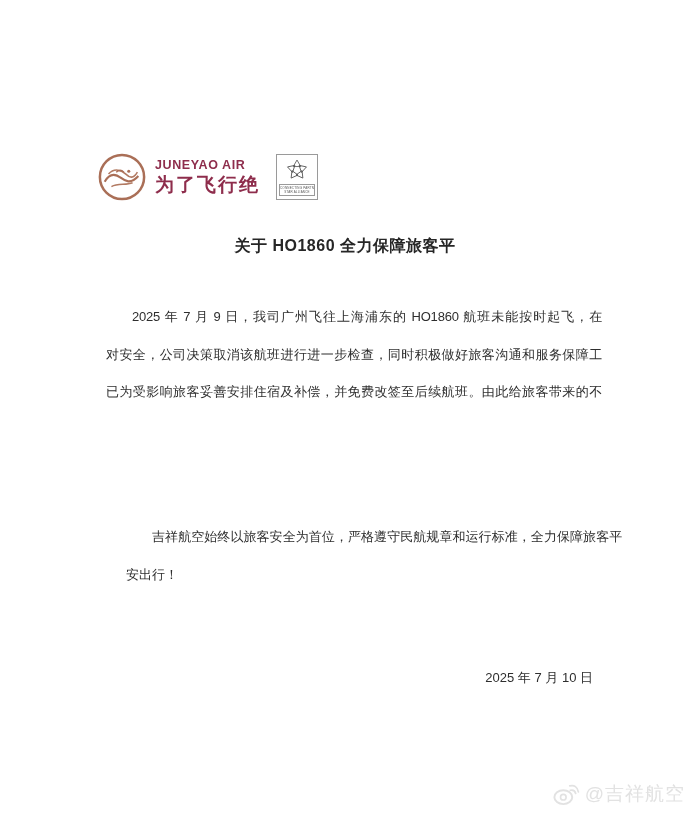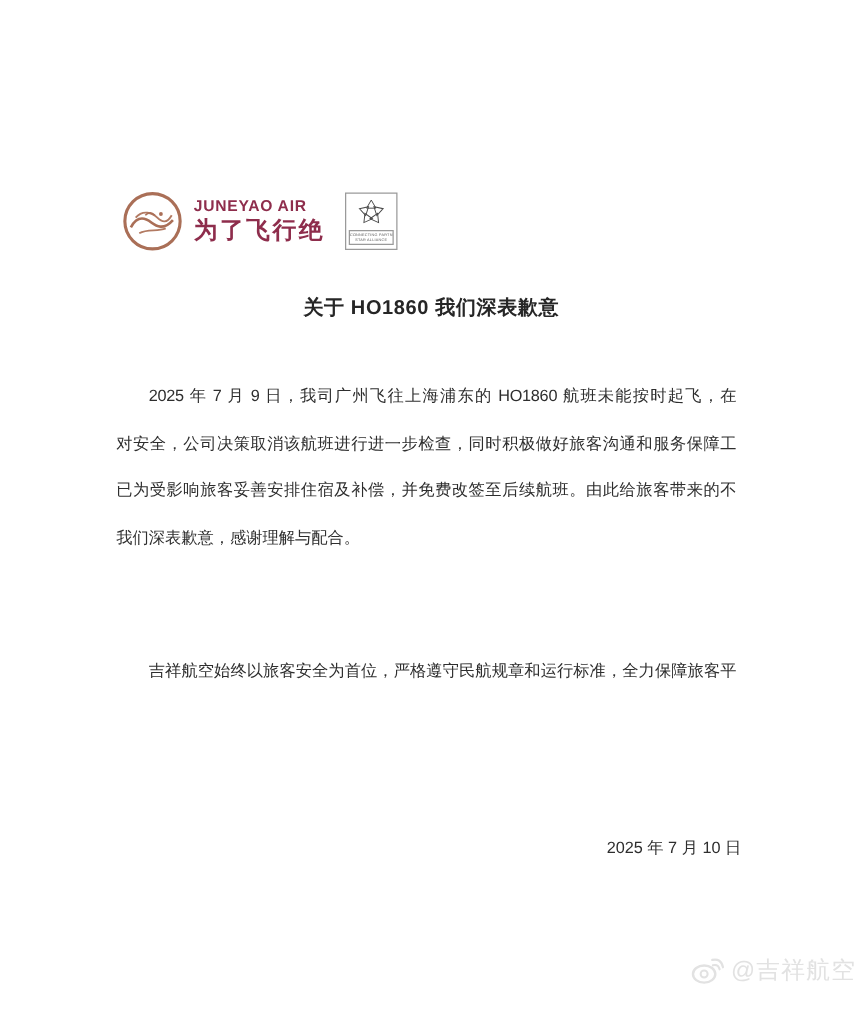--- a/index.html
+++ b/index.html
@@ -77,27 +77,27 @@
     text-align: center;
     font-size: 16px;
     font-weight: 700;
     letter-spacing: 0.5px;
     color: #262626;
   }
 
   
   .para {
     position: absolute;
-    left: 93px;
+    left: 106px;
     width: 496px;
     font-size: 13px;
     color: #2e2e2e;
   }
   .para-1 { top: 298px; }
-  .para-2 { top: 518px; }
+  .para-2 { top: 518px; margin-left: 20px; }
   .line {
     height: 37.5px;
     line-height: 37.5px;
     white-space: nowrap;
   }
   .line.j {
     white-space: normal;
     text-align: justify;
     text-align-last: justify;
     letter-spacing: -0.2px;
@@ -115,21 +115,21 @@
     font-size: 13px;
     color: #2e2e2e;
   }
   .sig-company { top: 632px; line-height: 20px; }
   .sig-date    { top: 668px; line-height: 20px; }
 
   
   .watermark {
     position: absolute;
     right: 5px;
-    bottom: 25px;
+    bottom: 7px;
     display: flex;
     align-items: center;
     gap: 5px;
     color: #e2e2e2;
     font-size: 19px;
     letter-spacing: 1px;
     user-select: none;
     white-space: nowrap;
     text-align: center;
   }
@@ -163,31 +163,31 @@
           <path d="M15 3.5 L19.3 11 L10.7 11 Z" transform="rotate(288 15 15)"></path>
         </g>
       </svg>
       <div class="sa-text">
         <div>CONNECTING PARTNER</div>
         <div>STAR ALLIANCE</div>
       </div>
     </div>
   </div>
 
-  <h1 class="title">关于 HO1860 我们深表歉意</h1>
+  <h1 class="title">关于 HO1860 全力保障旅客平</h1>
 
   <section class="para para-1">
     <div class="line j ind">2025 年 7 月 9 日，我司广州飞往上海浦东的 HO1860 航班未能按时起飞，在</div>
     <div class="line j">对安全，公司决策取消该航班进行进一步检查，同时积极做好旅客沟通和服务保障工作，</div>
     <div class="line j">已为受影响旅客妥善安排住宿及补偿，并免费改签至后续航班。由此给旅客带来的不便，</div>
-    <div class="line">我们深表歉意，感谢理解与配合。</div>
   </section>
 
   <section class="para para-2">
     <div class="line j ind">吉祥航空始终以旅客安全为首位，严格遵守民航规章和运行标准，全力保障旅客平</div>
+    <div class="line">安出行！</div>
   </section>
 
   <div class="signature sig-date">2025 年 7 月 10 日</div>
 
   <div class="watermark">
     <svg viewBox="0 0 26 22" aria-hidden="true">
       <ellipse cx="10.5" cy="14" rx="8.3" ry="6.4" fill="none" stroke="#e2e2e2" stroke-width="1.8"></ellipse>
       <circle cx="10.5" cy="14" r="2.6" fill="none" stroke="#e2e2e2" stroke-width="1.5"></circle>
       <path d="M17 7.5 q4 -1 5 3" fill="none" stroke="#e2e2e2" stroke-width="1.6" stroke-linecap="round"></path>
       <path d="M16.5 3.5 q6.5 -1.5 8 5.5" fill="none" stroke="#e2e2e2" stroke-width="1.6" stroke-linecap="round"></path>

